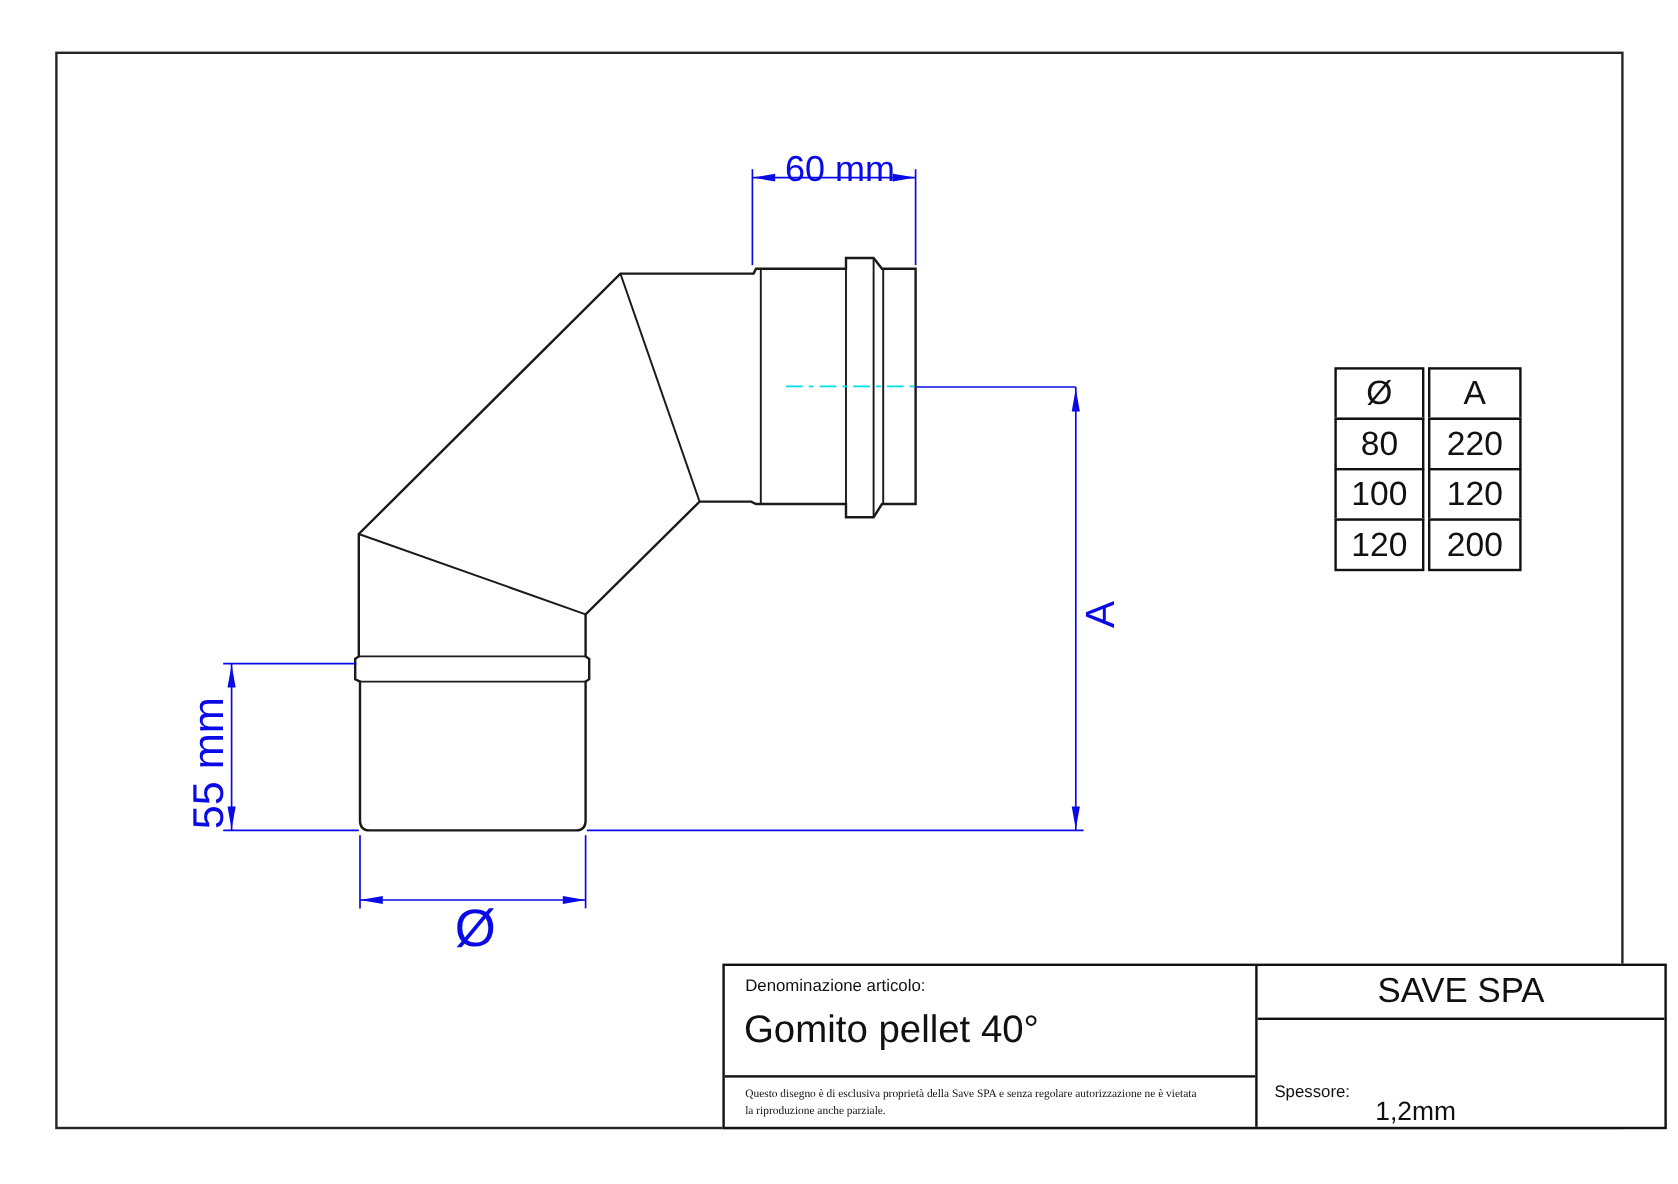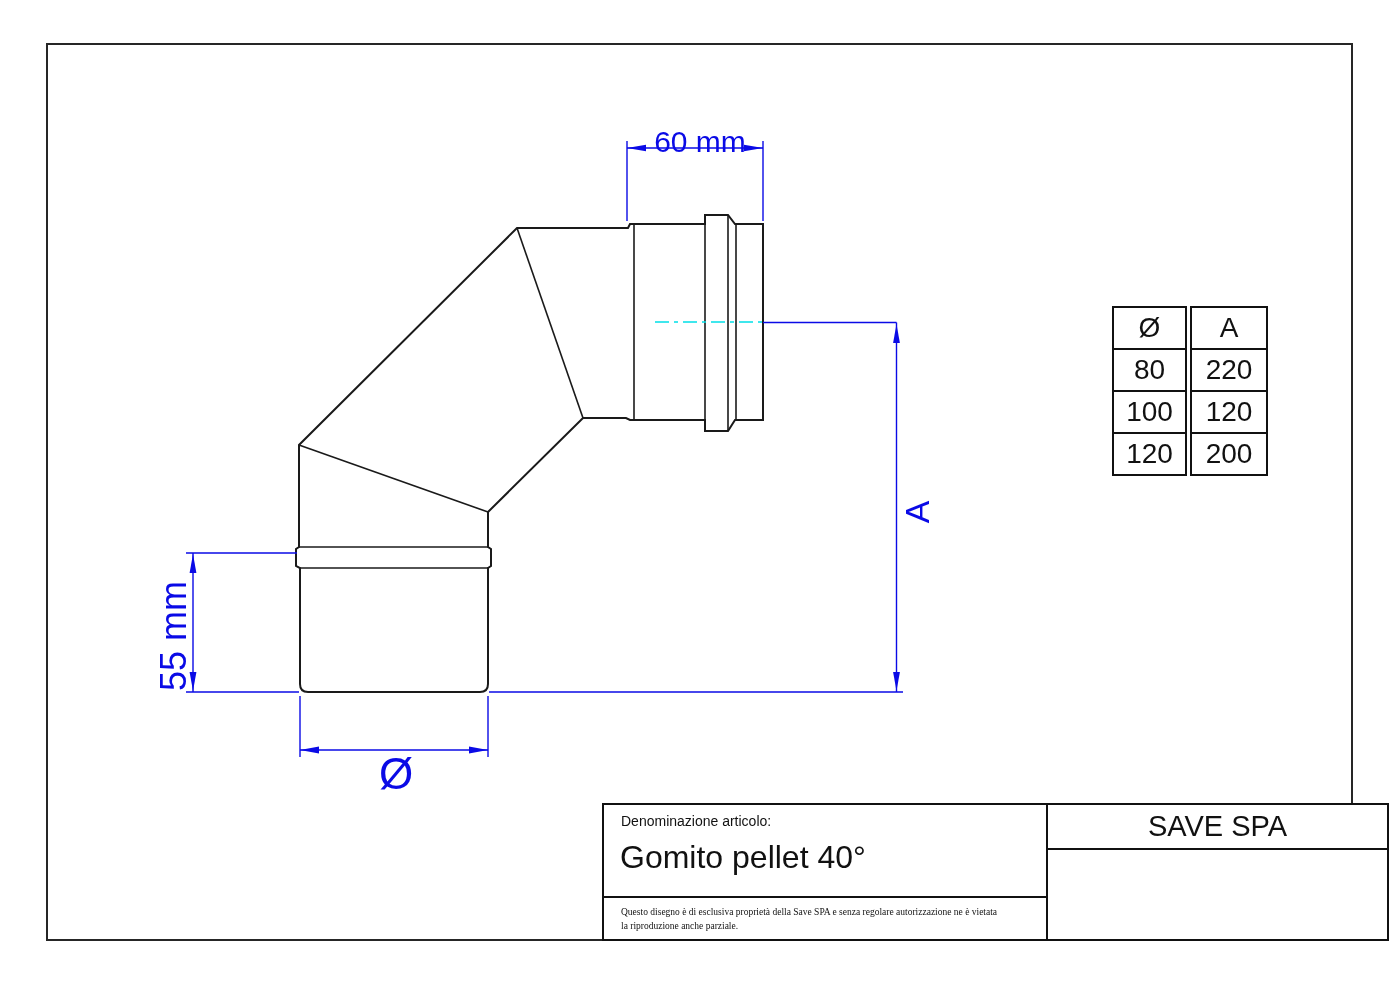--- a/index.html
+++ b/index.html
@@ -139,14 +139,18 @@
     <div class="tb-denom-label">Denominazione articolo:</div>
     <div class="tb-article">Gomito pellet 40°</div>
     <div class="tb-left-divider"></div>
     <div class="tb-copy">
       <div>Questo disegno è di esclusiva proprietà della Save SPA e senza regolare autorizzazione ne è vietata</div>
       <div>la riproduzione anche parziale.</div>
     </div>
   </div>
   <div class="tb-right">
     <div class="tb-company">SAVE SPA</div>
+    <div class="tb-thickness">
+      <div class="lbl">Spessore:</div>
+      <div class="val">1,2mm</div>
+    </div>
   </div>
 </div>
 
 </body></html>

